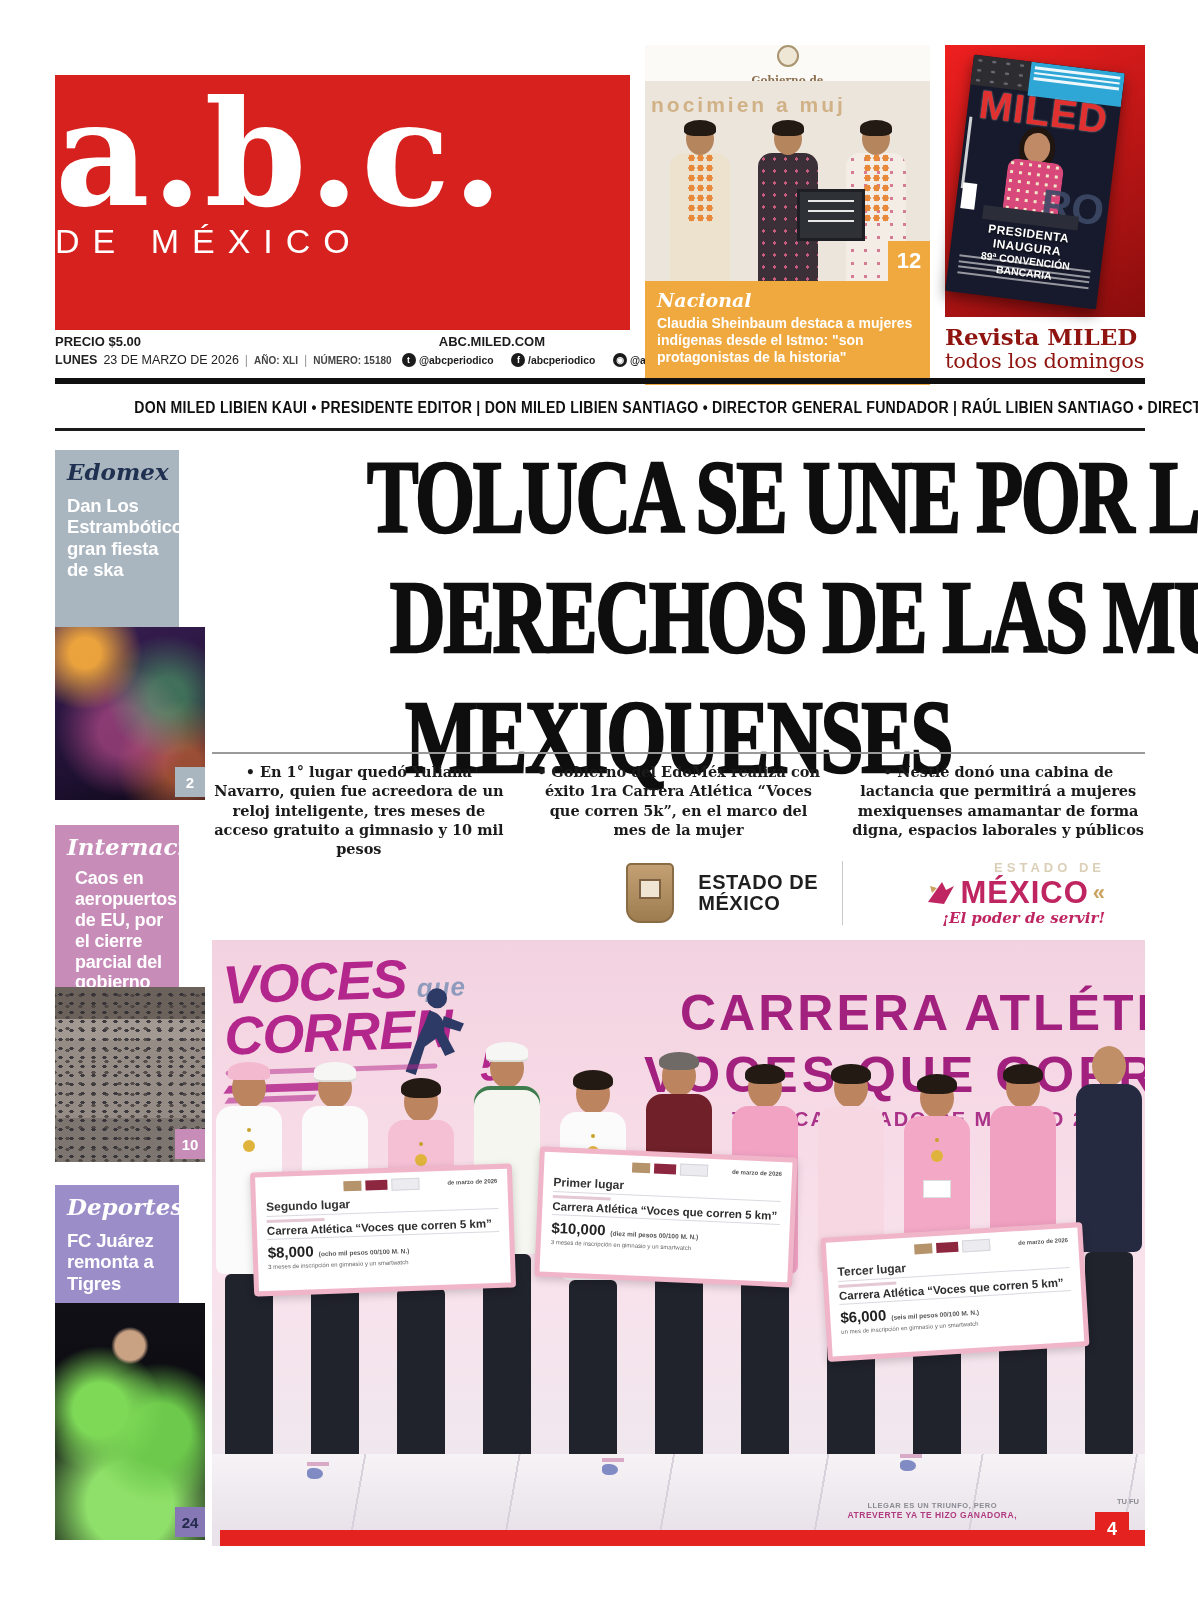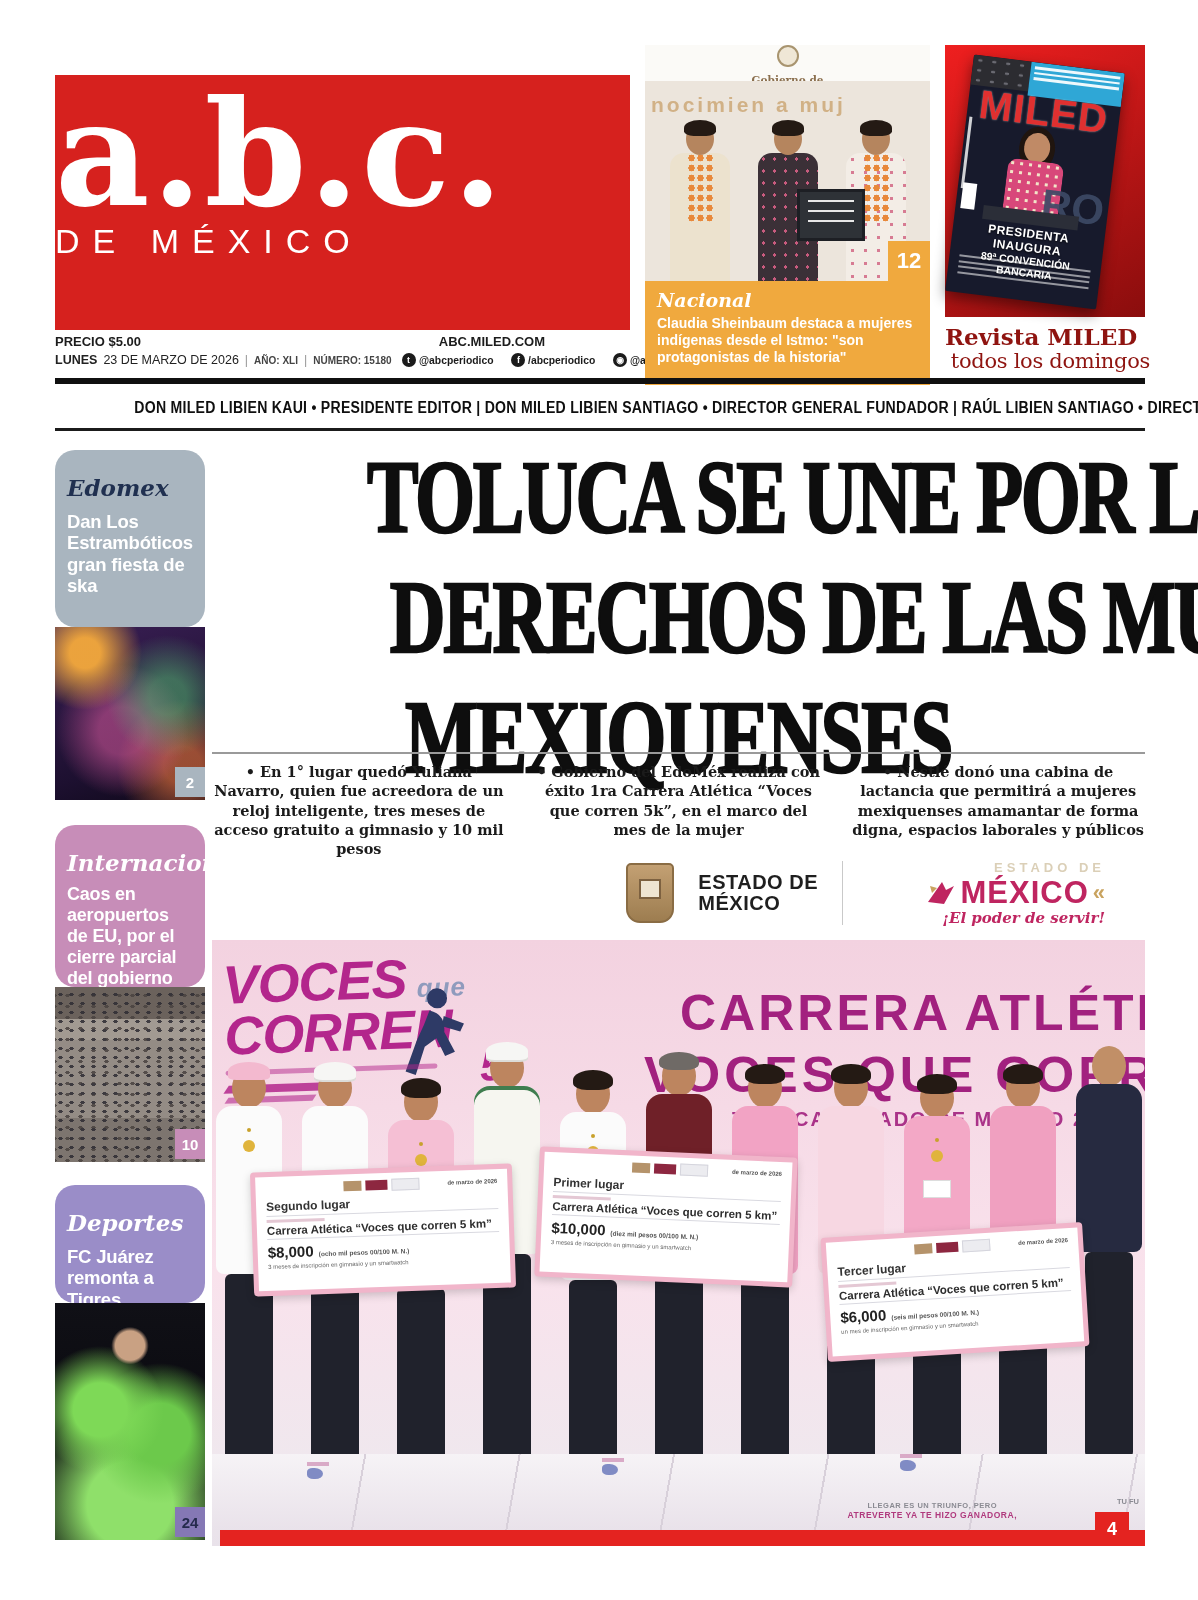--- a/index.html
+++ b/index.html
@@ -66,30 +66,30 @@
   .mag-head{position:absolute;left:61px;top:70px;width:26px;height:30px;border-radius:50%;background:#c08a66;}
   .mag-torso{position:absolute;left:47px;top:98px;width:56px;height:58px;border-radius:10px 10px 0 0;background:#d8487a;background-image:radial-gradient(#f2e6c8 1.5px,transparent 1.7px);background-size:9px 9px;}
   .mag-podium{position:absolute;left:28px;top:148px;width:96px;height:14px;background:#2b2e38;}
   .mag-heads{position:absolute;left:6px;right:6px;top:164px;color:#fff;font-weight:800;text-align:center;text-shadow:0 1px 2px rgba(0,0,0,.8);}
   .mag-h1{font-size:12px;letter-spacing:.5px;}
   .mag-h2{font-size:10.5px;}
   .mag-lines{position:absolute;left:10px;right:10px;top:200px;}
   .mag-lines i{display:block;height:2px;background:rgba(255,255,255,.55);margin-bottom:3.5px;}
   .pr-caption{left:945px;top:324px;width:205px;font-family:"DejaVu Serif",serif;color:#8f1410;line-height:1.12;}
   .pr-cap-b{font-weight:700;font-size:23px;}
-  .pr-cap-r{font-weight:400;font-size:21px;letter-spacing:-.3px;text-align:right;}
-
-  
-  .sb-head{width:150px;box-sizing:border-box;padding:24px 12px;border-radius:20px;}
+  .pr-cap-r{font-weight:400;font-size:21px;letter-spacing:-.3px;}
+
+  
+  .sb-head{width:124px;box-sizing:border-box;padding:8px 12px;}
   .sb-label{font-family:"DejaVu Serif",serif;font-style:italic;font-weight:700;font-size:23px;color:#fff;}
   .sb-hl{font-size:18.5px;font-weight:800;color:#fff;line-height:1.16;margin-top:10px;letter-spacing:-.2px;}
   .s1h{left:55px;top:450px;height:177px;background:#a9b5bf;}
   .s1h .sb-label{color:#203050;}
   .s2h{left:55px;top:825px;height:162px;background:#c78db8;}
-  .s2h .sb-hl{font-size:18px;margin-top:8px;}
+  .s2h .sb-hl{font-size:18px;margin-top:8px;margin-left:8px;}
   .s3h{left:55px;top:1185px;height:118px;background:#9a8dc8;}
   .sb-photo{width:150px;overflow:hidden;}
   .s1p{left:55px;top:627px;height:173px;
        background:radial-gradient(circle at 20% 15%,rgba(245,170,60,.95) 0 8%,transparent 30%),
                   radial-gradient(circle at 75% 40%,rgba(90,200,120,.5) 0 12%,transparent 40%),
                   radial-gradient(circle at 45% 60%,rgba(220,90,160,.55) 0 18%,transparent 50%),
                   radial-gradient(circle at 85% 80%,rgba(240,120,60,.6) 0 10%,transparent 35%),
                   linear-gradient(160deg,#3a1f55,#1d1030 70%,#0e0818);}
   .s2p{left:55px;top:987px;height:175px;
        background:linear-gradient(#6b625c 0 18%,#a29a92 18% 30%,#948c85 30% 75%,#7d756f 75%);}

